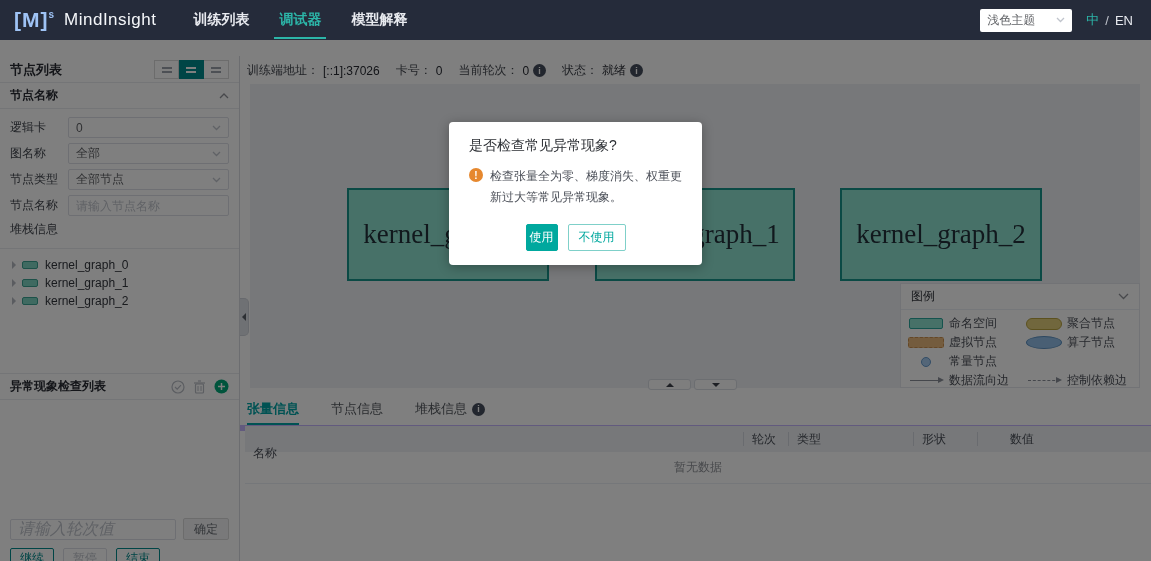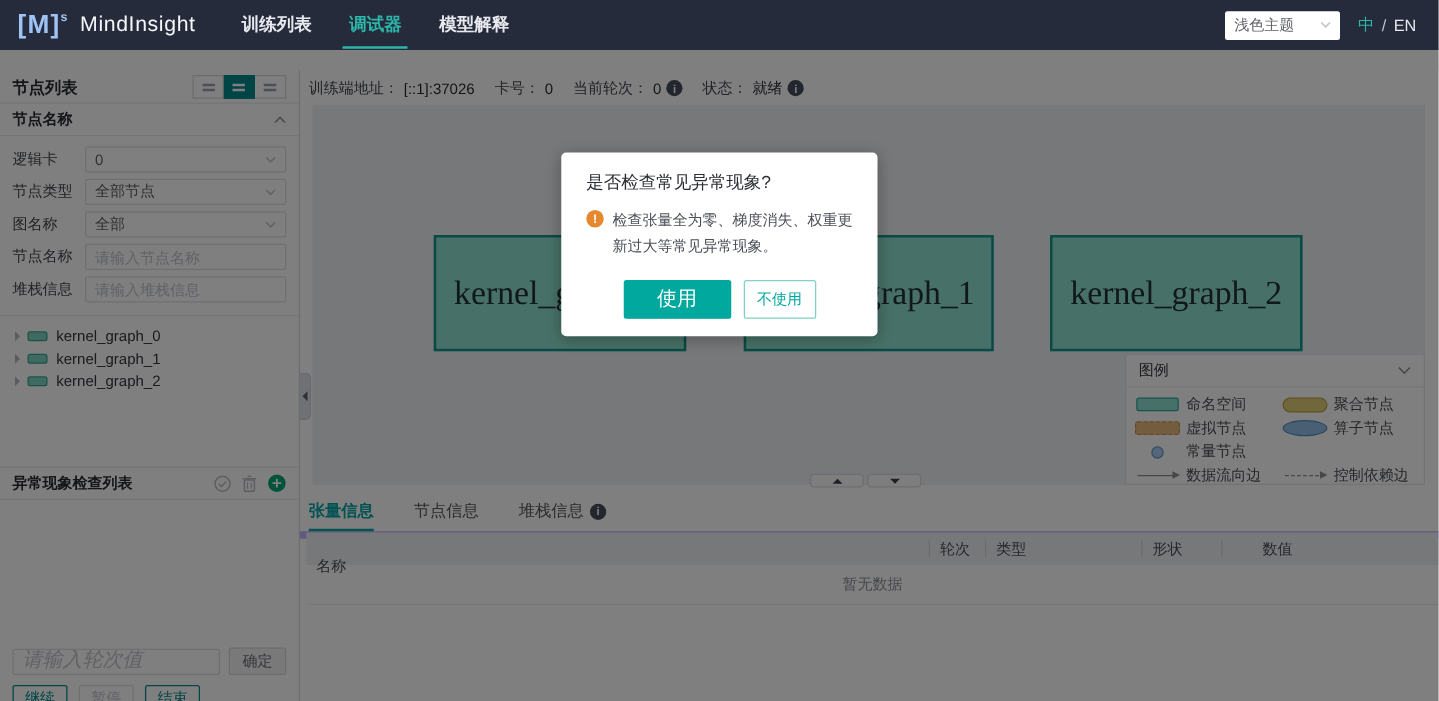--- a/index.html
+++ b/index.html
@@ -161,21 +161,21 @@
   .dialog { position:absolute; left:449px; top:122px; width:253px; background:#fff; border-radius:4px;
     box-shadow:0 2px 12px rgba(0,0,0,.3); z-index:60; padding:15px 20px 14px; }
   .dialog-title { font-size:14px; color:#2b2e33; }
   .dialog-body { display:flex; margin-top:11px; }
   .warn-icon { flex:none; width:14px; height:14px; border-radius:50%; background:#e6882e; color:#fff;
     font-size:10px; font-weight:bold; display:flex; align-items:center; justify-content:center;
     margin:2px 7px 0 0; font-style:normal; }
   .dialog-text { font-size:12px; color:#4c5059; line-height:1.75; }
   .dialog-footer { display:flex; justify-content:center; gap:10px; margin-top:16px; }
   .btn-ok { background:#00a89e; color:#fff; border:1px solid #00a89e; border-radius:2px;
-    font-size:16px; padding:4px 26px; cursor:pointer; font-family:inherit; }
+    font-size:12px; padding:4px 3px; cursor:pointer; font-family:inherit; }
   .btn-cancel { background:#fff; color:#00a89e; border:1px solid #7fd0c9; border-radius:2px;
     font-size:12px; padding:4px 10px; cursor:pointer; font-family:inherit; }
 
   .chev { flex:none; }
 </style>
 </head>
 <body>
 
 <div class="stage">
 
@@ -243,48 +243,45 @@
         <div class="field-row">
           <span class="field-label">逻辑卡</span>
           <div class="f-select">
             <span>0</span>
             <svg class="chev" width="9" height="6" viewBox="0 0 9 6">
                 <polyline points="1,1 4.5,4.5 8,1" fill="none" stroke="#c0c4cc" stroke-width="1.3"></polyline>
               </svg>
           </div>
         </div>
         <div class="field-row">
+          <span class="field-label">图名称</span>
+          <div class="f-select">
+            <span>全部</span>
+            <svg class="chev" width="9" height="6" viewBox="0 0 9 6">
+                <polyline points="1,1 4.5,4.5 8,1" fill="none" stroke="#c0c4cc" stroke-width="1.3"></polyline>
+              </svg>
+          </div>
+        </div>
+        <div class="field-row">
           <span class="field-label">节点类型</span>
           <div class="f-select">
             <span>全部节点</span>
             <svg class="chev" width="9" height="6" viewBox="0 0 9 6">
                 <polyline points="1,1 4.5,4.5 8,1" fill="none" stroke="#c0c4cc" stroke-width="1.3"></polyline>
               </svg>
           </div>
         </div>
         <div class="field-row">
-          <span class="field-label">图名称</span>
-          <div class="f-select">
-            <span>全部</span>
-            <svg class="chev" width="9" height="6" viewBox="0 0 9 6">
-                <polyline points="1,1 4.5,4.5 8,1" fill="none" stroke="#c0c4cc" stroke-width="1.3"></polyline>
-              </svg>
-          </div>
-        </div>
-        <div class="field-row">
           <span class="field-label">节点名称</span>
           <div class="f-input">
             <input placeholder="请输入节点名称" style="">
           </div>
         </div>
         <div class="field-row">
           <span class="field-label">堆栈信息</span>
-          <div class="f-input">
-            <input placeholder="请输入堆栈信息" style="">
-          </div>
         </div>
       </div>
 
       <div class="tree">
         <div class="tree-item">
           <span class="tree-caret"></span>
           <span class="tree-swatch"></span>
           <span class="tree-label">kernel_graph_0</span>
         </div>
         <div class="tree-item">

